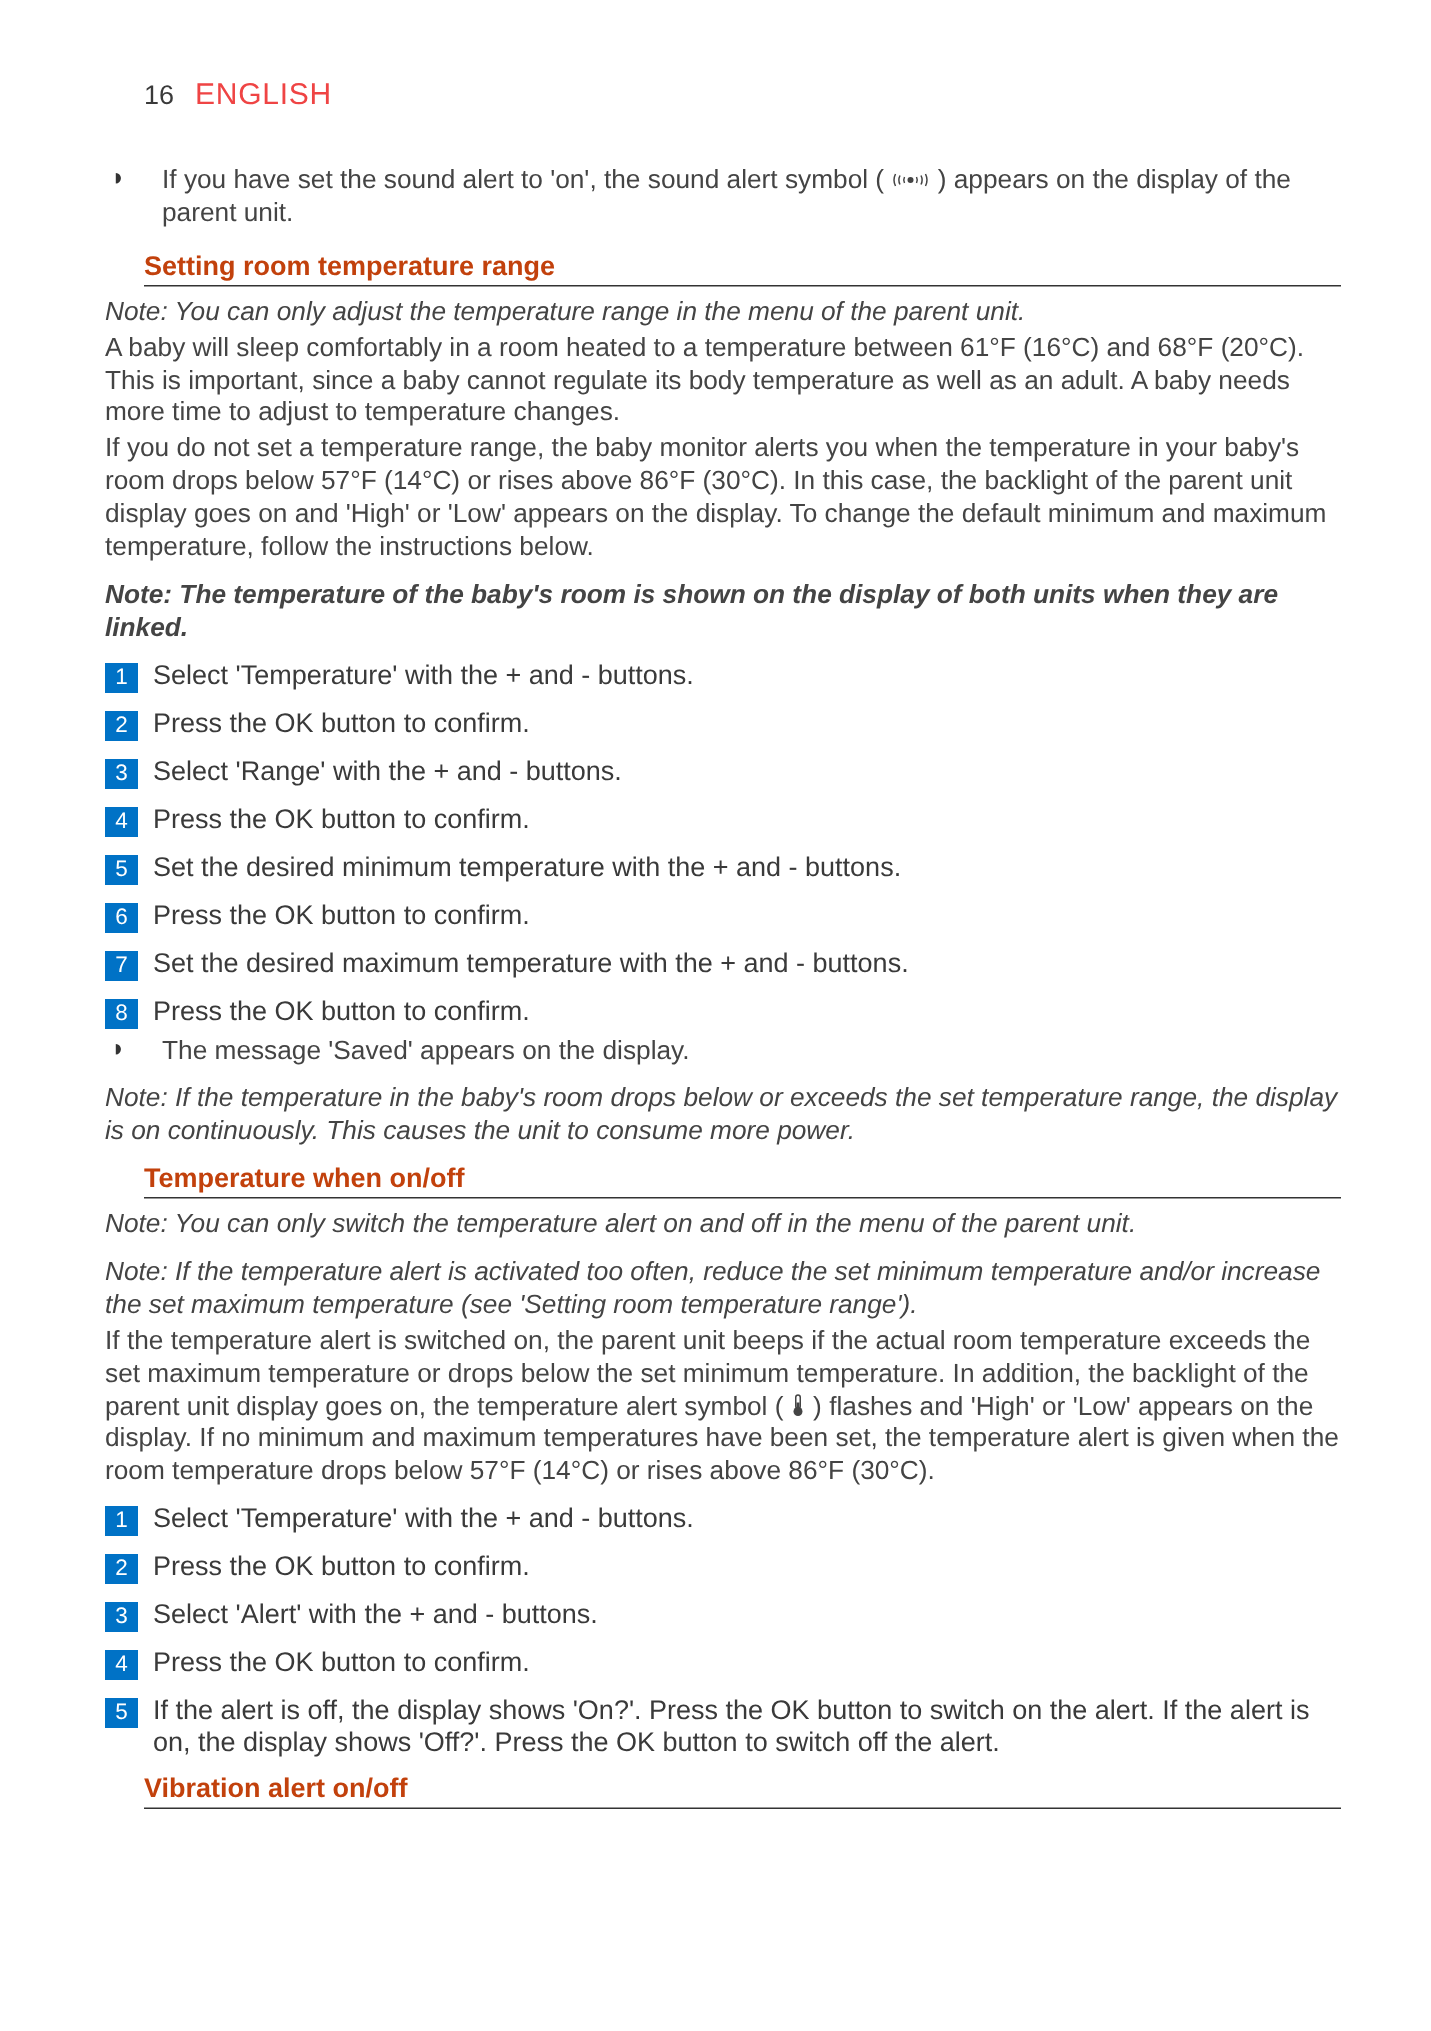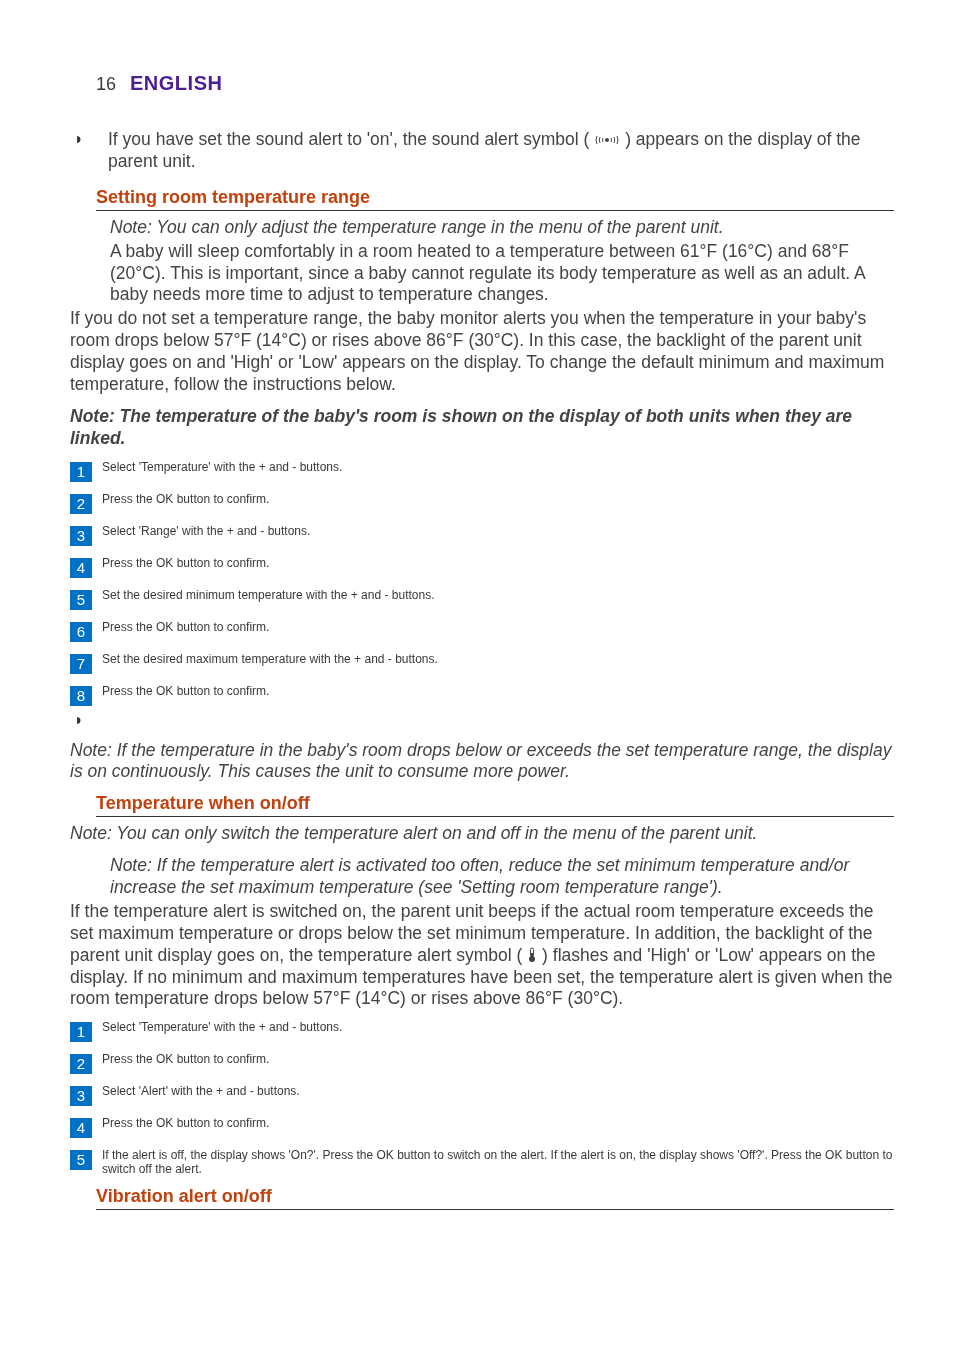--- a/index.html
+++ b/index.html
@@ -7,39 +7,39 @@
     padding: 0;
     background: #ffffff;
     font-family: "Gill Sans", "Gill Sans MT", "Trebuchet MS", Arial, sans-serif;
     color: #3a3a3a;
     -webkit-font-smoothing: antialiased;
   }
   .page {
     width: 954px;
     min-height: 1354px;
     box-sizing: border-box;
-    padding: 72px 60px 50px 70px;
+    padding: 52px 60px 50px 70px;
     position: relative;
   }
   .header-row {
     display: flex;
     align-items: baseline;
     gap: 14px;
     margin-bottom: 34px;
     margin-left: 26px;
   }
   .page-number {
     font-size: 18px;
     color: #3a3a3a;
     font-weight: 400;
   }
   .lang-title {
     font-size: 20px;
-    color: #4c1d95;
-    font-weight: 700;
+    color: #ef4444;
+    font-weight: 400;
     letter-spacing: 0.5px;
   }
   .body-block {
     font-size: 17.5px;
     line-height: 1.25;
     color: #444;
   }
   .indent-bullet {
     display: flex;
     margin-left: 4px;
@@ -57,21 +57,20 @@
     color: #c2410c;
     border-bottom: 1px solid #333;
     padding-bottom: 2px;
     margin: 2px 0 6px 26px;
   }
   .note {
     font-style: italic;
   }
   .para {
     margin-bottom: 2px;
-    margin-left: 40px;
   }
   .para-gap {
     margin-bottom: 10px;
   }
   .step-row {
     display: flex;
     align-items: flex-start;
     margin: 8px 0 10px 0;
   }
   .step-num {
@@ -82,21 +81,21 @@
     color: #fff;
     font-size: 15px;
     font-weight: 400;
     text-align: center;
     line-height: 20px;
     margin-right: 10px;
     margin-top: 2px;
   }
   .step-text {
     flex: 1 1 auto;
-    font-size: 12px;
+    font-size: 18px;
     color: #3a3a3a;
   }
   .sub-bullet {
     display: flex;
     margin-left: 4px;
     margin-top: -6px;
     margin-bottom: 10px;
   }
   .icon-inline svg {
     display: inline-block;
@@ -171,20 +170,21 @@
         <div class="step-text">Set the desired maximum temperature with the + and - buttons.</div>
       </div>
       <div class="step-row">
         <div class="step-num">8</div>
         <div class="step-text">Press the OK button to confirm.</div>
       </div>
     </div>
 
   <div class="body-block sub-bullet">
     <span class="bullet-mark">◗</span>
+    <span>The message 'Saved' appears on the display.</span>
   </div>
 
   <div class="body-block note para-gap">Note: If the temperature in the baby's room drops below or exceeds the set temperature range, the display is on continuously. This causes the unit to consume more power.</div>
 
   <div class="section-heading">Temperature when on/off</div>
 
   <div class="body-block note para-gap">Note: You can only switch the temperature alert on and off in the menu of  the parent unit.</div>
   <div class="body-block note para">Note: If the temperature alert is activated too often, reduce the set minimum temperature and/or increase the set maximum temperature (see 'Setting room temperature range').</div>
   <div class="body-block para-gap">
     <span>If the temperature alert is switched on, the parent unit beeps if the actual room temperature exceeds the set maximum temperature or drops below the set minimum temperature. In addition, the backlight of the parent unit display goes on, the temperature alert symbol (</span>

